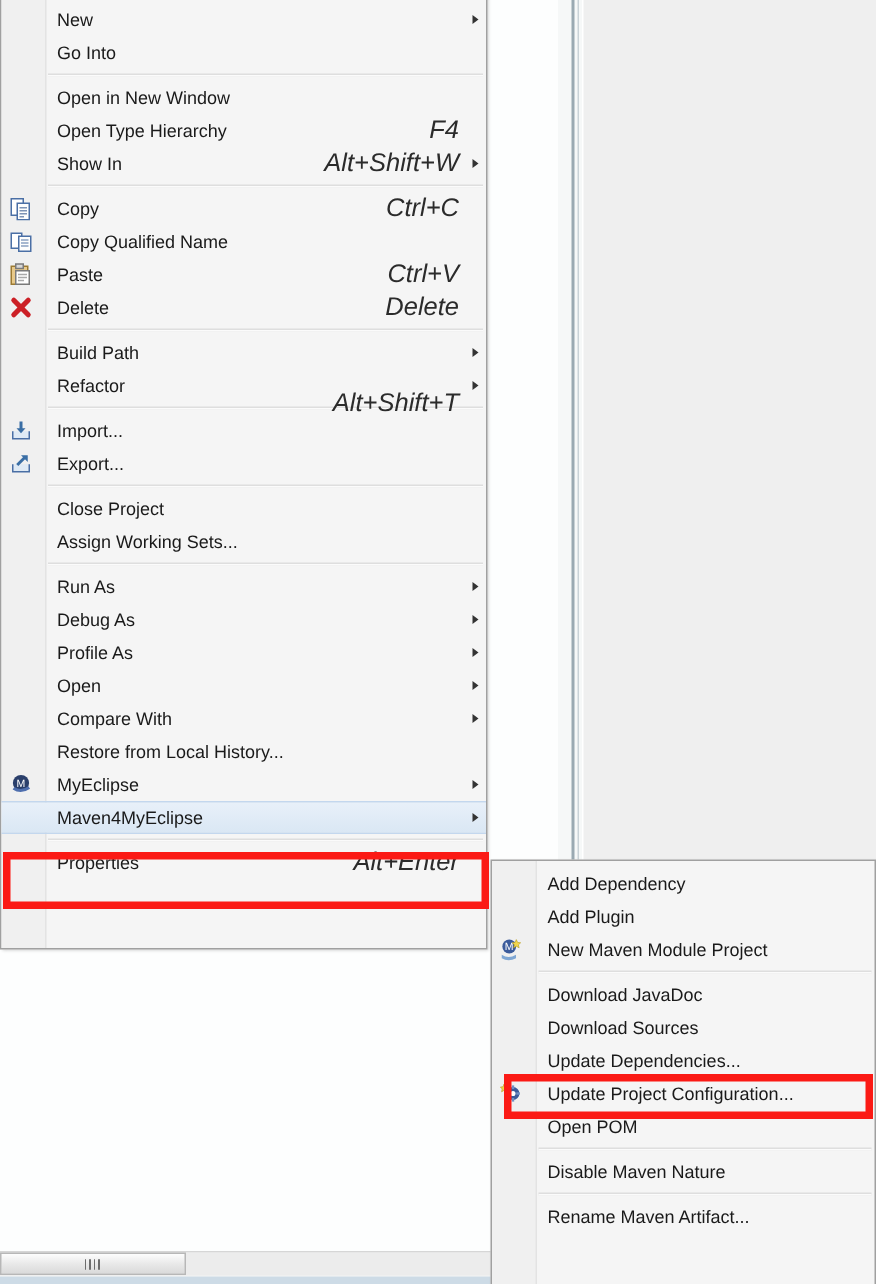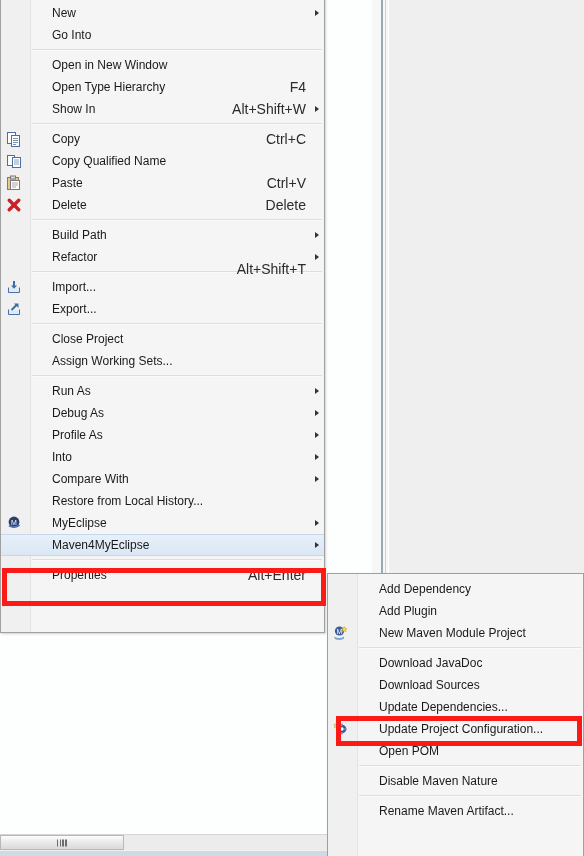--- a/index.html
+++ b/index.html
@@ -114,39 +114,40 @@
   .menu-body {
     position: relative;
     z-index: 2;
   }
   .menu-item {
     position: relative;
     height: 22px;
     line-height: 22px;
     display: flex;
     align-items: center;
-    padding-left: 51px;
+    padding-left: 37px;
     box-sizing: border-box;
     white-space: nowrap;
   }
   .menu-item.selected {
     background: linear-gradient(to bottom, #e8f0f9 0%, #dae7f4 100%);
     border-top: 1px solid #c3d7ee;
     border-bottom: 1px solid #c3d7ee;
   }
   .menu-item .mi-label {
     font-size: 12px;
     color: #1a1a1a;
     flex: 0 0 auto;
   }
   .menu-item .mi-accel {
     position: absolute;
     right: 18px;
-    font-size: 14px;
+    font-size: 17px;
     color: #2b2b2b;
+    font-style: italic;
   }
   .menu-item .mi-arrow {
     position: absolute;
     right: 5px;
     width: 0; height: 0;
     border-left: 4px solid #333333;
     border-top: 3.5px solid transparent;
     border-bottom: 3.5px solid transparent;
   }
   .menu-sep {
@@ -320,21 +321,21 @@
       </div>
       <div class="menu-item">
         <span class="mi-label">Debug As</span>
         <span class="mi-arrow"></span>
       </div>
       <div class="menu-item">
         <span class="mi-label">Profile As</span>
         <span class="mi-arrow"></span>
       </div>
       <div class="menu-item">
-        <span class="mi-label">Into</span>
+        <span class="mi-label">Open</span>
         <span class="mi-arrow"></span>
       </div>
       <div class="menu-item">
         <span class="mi-label">Compare With</span>
         <span class="mi-arrow"></span>
       </div>
       <div class="menu-item">
         <span class="mi-label">Restore from Local History...</span>
       </div>
       <div class="menu-item">

